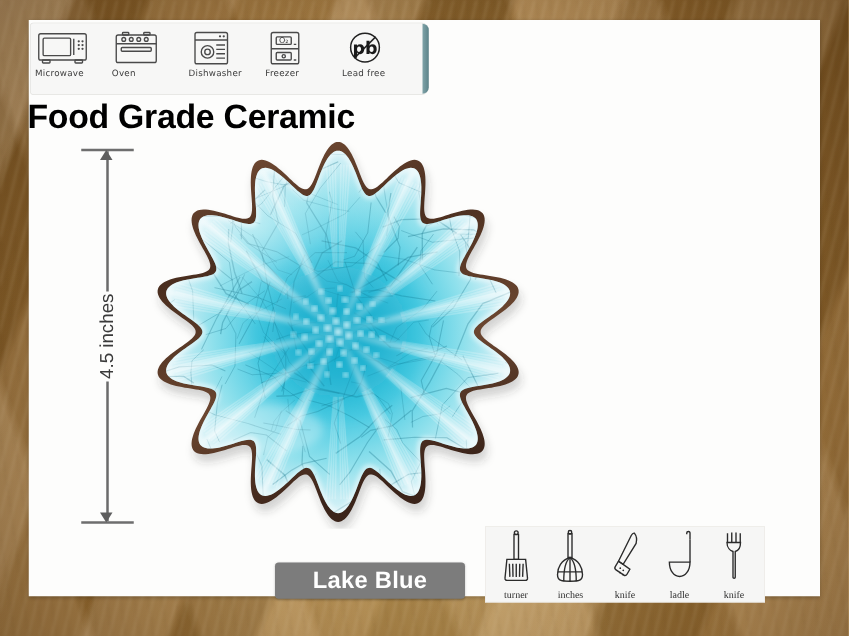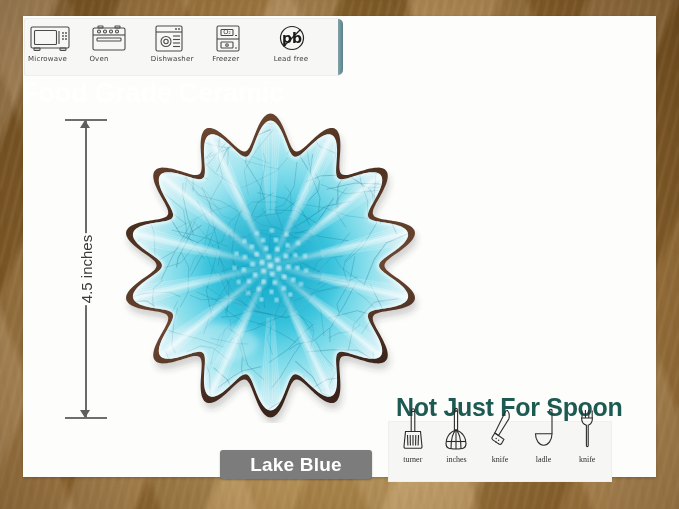--- a/index.html
+++ b/index.html
@@ -39,21 +39,21 @@
     background:linear-gradient(90deg,#7fa3a8,#5c8389);border-radius:0 5px 5px 0;}
   .iconbar-inner{position:absolute;inset:0;display:flex;align-items:flex-start;
     padding:4px 8px 0 4px;box-sizing:border-box;}
   .feat{flex:1;display:flex;flex-direction:column;align-items:flex-start;gap:1px;}
   .feat svg{display:block;}
   .feat .lab{font-size:7px;color:#3c3c3c;letter-spacing:.2px;white-space:nowrap;
     font-family:"DejaVu Sans", sans-serif;}
 
   
   .h-food{position:absolute;left:22px;top:78px;font-size:27px;font-weight:700;
-    color:#ffffff;letter-spacing:-.2px;white-space:nowrap;}
+    color:#000000;letter-spacing:-.2px;white-space:nowrap;}
   .h-spoon{position:absolute;left:396px;top:393px;font-size:25px;font-weight:700;
     color:#1d5b52;letter-spacing:-.3px;white-space:nowrap;}
 
   
   .dim{position:absolute;left:62px;top:119px;width:48px;height:300px;}
   .dim .cap{position:absolute;left:3px;width:42px;height:2px;background:#6e6e6e;}
   .dim .cap.t{top:0;} .dim .cap.b{bottom:0;}
   .dim .bar{position:absolute;left:23px;top:2px;bottom:2px;width:1.6px;background:#6b6b6b;}
   .dim .ar{position:absolute;left:18px;width:0;height:0;border-left:5px solid transparent;
     border-right:5px solid transparent;}
@@ -69,21 +69,21 @@
 
   
   .badge{position:absolute;left:220px;top:450px;width:152px;height:29px;
     background:#7c7c7c;border-radius:3px;display:flex;align-items:center;
     justify-content:center;box-shadow:0 1px 2px rgba(0,0,0,.25);}
   .badge span{color:#fff;font-size:19px;font-weight:700;letter-spacing:.2px;}
 
   
   .uten{position:absolute;left:388px;top:421px;width:224px;height:61px;
     background:#f6f6f5;box-shadow:0 0 0 .6px #eceae6 inset;
-    display:flex;align-items:flex-end;padding:2px 3px 17px;box-sizing:border-box;}
+    display:flex;align-items:flex-end;padding:2px 3px 1px;box-sizing:border-box;}
   .ut{flex:1;display:flex;flex-direction:column;align-items:center;gap:0px;}
   .ut svg{display:block;}
   .ut .lab{font-size:8px;color:#2e2e2e;font-family:"Liberation Serif", serif;
     white-space:nowrap;line-height:10px;}
 </style>
 </head>
 <body>
 
 <div id="stage">
 
@@ -594,21 +594,20 @@
             <path d="M152.50 13.50L153.72 13.63L154.93 14.01L156.14 14.65L157.32 15.52L158.48 16.63L159.61 17.95L160.71 19.45L161.77 21.13L162.79 22.96L163.78 24.90L164.72 26.94L165.63 29.04L166.49 31.17L167.33 33.30L168.13 35.40L168.90 37.44L169.66 39.40L170.40 41.24L171.14 42.95L171.87 44.49L172.62 45.85L173.38 47.01L174.17 47.96L174.99 48.69L175.85 49.19L176.75 49.45L177.71 49.49L178.73 49.29L179.81 48.88L180.96 48.26L182.17 47.44L183.46 46.45L184.81 45.30L186.23 44.02L187.71 42.63L189.25 41.16L190.84 39.64L192.47 38.10L194.14 36.55L195.83 35.04L197.54 33.60L199.25 32.24L200.95 30.99L202.63 29.89L204.27 28.94L205.87 28.18L207.41 27.61L208.88 27.26L210.27 27.12L211.56 27.22L212.76 27.55L213.85 28.11L214.84 28.90L215.70 29.92L216.45 31.15L217.08 32.58L217.59 34.19L217.99 35.98L218.28 37.91L218.47 39.96L218.58 42.12L218.60 44.35L218.55 46.63L218.45 48.93L218.32 51.24L218.16 53.51L217.99 55.73L217.84 57.87L217.71 59.91L217.63 61.83L217.61 63.61L217.67 65.24L217.82 66.70L218.08 67.98L218.46 69.09L218.96 70.00L219.61 70.72L220.40 71.26L221.33 71.61L222.42 71.80L223.65 71.81L225.03 71.68L226.55 71.41L228.20 71.03L229.97 70.54L231.84 69.98L233.82 69.36L235.86 68.71L237.97 68.04L240.11 67.39L242.27 66.76L244.43 66.19L246.56 65.69L248.64 65.28L250.66 64.99L252.58 64.81L254.40 64.77L256.08 64.88L257.62 65.15L259.00 65.58L260.21 66.17L261.23 66.93L262.06 67.86L262.70 68.94L263.13 70.18L263.37 71.56L263.42 73.08L263.27 74.72L262.95 76.46L262.47 78.30L261.84 80.21L261.07 82.18L260.19 84.19L259.22 86.22L258.18 88.25L257.10 90.27L255.99 92.27L254.90 94.21L253.84 96.10L252.83 97.92L251.90 99.65L251.08 101.29L250.39 102.83L249.84 104.26L249.46 105.58L249.25 106.79L249.24 107.89L249.43 108.88L249.82 109.76L250.42 110.53L251.23 111.22L252.25 111.82L253.47 112.34L254.87 112.80L256.45 113.21L258.19 113.58L260.06 113.92L262.06 114.24L264.14 114.57L266.30 114.90L268.50 115.25L270.71 115.63L272.91 116.06L275.07 116.54L277.15 117.07L279.15 117.67L281.01 118.35L282.73 119.09L284.28 119.91L285.65 120.80L286.80 121.77L287.74 122.82L288.44 123.93L288.90 125.11L289.12 126.35L289.10 127.64L288.83 128.97L288.33 130.34L287.60 131.74L286.66 133.17L285.53 134.60L284.22 136.04L282.76 137.48L281.17 138.90L279.47 140.31L277.70 141.69L275.88 143.04L274.05 144.36L272.22 145.64L270.44 146.89L268.73 148.09L267.12 149.26L265.63 150.38L264.28 151.47L263.11 152.53L262.12 153.56L261.33 154.57L260.76 155.56L260.42 156.53L260.30 157.50L260.42 158.47L260.76 159.44L261.33 160.43L262.12 161.44L263.11 162.47L264.28 163.53L265.63 164.62L267.12 165.74L268.73 166.91L270.44 168.11L272.22 169.36L274.05 170.64L275.88 171.96L277.70 173.31L279.47 174.69L281.17 176.10L282.76 177.52L284.22 178.96L285.53 180.40L286.66 181.83L287.60 183.26L288.33 184.66L288.83 186.03L289.10 187.36L289.12 188.65L288.90 189.89L288.44 191.07L287.74 192.18L286.80 193.23L285.65 194.20L284.28 195.09L282.73 195.91L281.01 196.65L279.15 197.33L277.15 197.93L275.07 198.46L272.91 198.94L270.71 199.37L268.50 199.75L266.30 200.10L264.14 200.43L262.06 200.76L260.06 201.08L258.19 201.42L256.45 201.79L254.87 202.20L253.47 202.66L252.25 203.18L251.23 203.78L250.42 204.47L249.82 205.24L249.43 206.12L249.24 207.11L249.25 208.21L249.46 209.42L249.84 210.74L250.39 212.17L251.08 213.71L251.90 215.35L252.83 217.08L253.84 218.90L254.90 220.79L255.99 222.73L257.10 224.73L258.18 226.75L259.22 228.78L260.19 230.81L261.07 232.82L261.84 234.79L262.47 236.70L262.95 238.54L263.27 240.28L263.42 241.92L263.37 243.44L263.13 244.82L262.70 246.06L262.06 247.14L261.23 248.07L260.21 248.83L259.00 249.42L257.62 249.85L256.08 250.12L254.40 250.23L252.58 250.19L250.66 250.01L248.64 249.72L246.56 249.31L244.43 248.81L242.27 248.24L240.11 247.61L237.97 246.96L235.86 246.29L233.82 245.64L231.84 245.02L229.97 244.46L228.20 243.97L226.55 243.59L225.03 243.32L223.65 243.19L222.42 243.20L221.33 243.39L220.40 243.74L219.61 244.28L218.96 245.00L218.46 245.91L218.08 247.02L217.82 248.30L217.67 249.76L217.61 251.39L217.63 253.17L217.71 255.09L217.84 257.13L217.99 259.27L218.16 261.49L218.32 263.76L218.45 266.07L218.55 268.37L218.60 270.65L218.58 272.88L218.47 275.04L218.28 277.09L217.99 279.02L217.59 280.81L217.08 282.42L216.45 283.85L215.70 285.08L214.84 286.10L213.85 286.89L212.76 287.45L211.56 287.78L210.27 287.88L208.88 287.74L207.41 287.39L205.87 286.82L204.27 286.06L202.63 285.11L200.95 284.01L199.25 282.76L197.54 281.40L195.83 279.96L194.14 278.45L192.47 276.90L190.84 275.36L189.25 273.84L187.71 272.37L186.23 270.98L184.81 269.70L183.46 268.55L182.17 267.56L180.96 266.74L179.81 266.12L178.73 265.71L177.71 265.51L176.75 265.55L175.85 265.81L174.99 266.31L174.17 267.04L173.38 267.99L172.62 269.15L171.87 270.51L171.14 272.05L170.40 273.76L169.66 275.60L168.90 277.56L168.13 279.60L167.33 281.70L166.49 283.83L165.63 285.96L164.72 288.06L163.78 290.10L162.79 292.04L161.77 293.87L160.71 295.55L159.61 297.05L158.48 298.37L157.32 299.48L156.14 300.35L154.93 300.99L153.72 301.37L152.50 301.50L151.28 301.37L150.07 300.99L148.86 300.35L147.68 299.48L146.52 298.37L145.39 297.05L144.29 295.55L143.23 293.87L142.21 292.04L141.22 290.10L140.28 288.06L139.37 285.96L138.51 283.83L137.67 281.70L136.87 279.60L136.10 277.56L135.34 275.60L134.60 273.76L133.86 272.05L133.13 270.51L132.38 269.15L131.62 267.99L130.83 267.04L130.01 266.31L129.15 265.81L128.25 265.55L127.29 265.51L126.27 265.71L125.19 266.12L124.04 266.74L122.83 267.56L121.54 268.55L120.19 269.70L118.77 270.98L117.29 272.37L115.75 273.84L114.16 275.36L112.53 276.90L110.86 278.45L109.17 279.96L107.46 281.40L105.75 282.76L104.05 284.01L102.37 285.11L100.73 286.06L99.13 286.82L97.59 287.39L96.12 287.74L94.73 287.88L93.44 287.78L92.24 287.45L91.15 286.89L90.16 286.10L89.30 285.08L88.55 283.85L87.92 282.42L87.41 280.81L87.01 279.02L86.72 277.09L86.52 275.04L86.42 272.88L86.40 270.65L86.45 268.37L86.55 266.07L86.68 263.76L86.84 261.49L87.01 259.27L87.16 257.13L87.29 255.09L87.37 253.17L87.39 251.39L87.33 249.76L87.18 248.30L86.92 247.02L86.54 245.91L86.04 245.00L85.39 244.28L84.60 243.74L83.67 243.39L82.58 243.20L81.35 243.19L79.97 243.32L78.45 243.59L76.80 243.97L75.03 244.46L73.16 245.02L71.18 245.64L69.14 246.29L67.03 246.96L64.89 247.61L62.73 248.24L60.57 248.81L58.44 249.31L56.36 249.72L54.34 250.01L52.42 250.19L50.60 250.23L48.92 250.12L47.38 249.85L46.00 249.42L44.79 248.83L43.77 248.07L42.94 247.14L42.30 246.06L41.87 244.82L41.63 243.44L41.58 241.92L41.73 240.28L42.05 238.54L42.53 236.70L43.16 234.79L43.93 232.82L44.81 230.81L45.78 228.78L46.82 226.75L47.90 224.73L49.01 222.73L50.10 220.79L51.16 218.90L52.17 217.08L53.10 215.35L53.92 213.71L54.61 212.17L55.16 210.74L55.54 209.42L55.75 208.21L55.76 207.11L55.57 206.12L55.18 205.24L54.58 204.47L53.77 203.78L52.75 203.18L51.53 202.66L50.13 202.20L48.55 201.79L46.81 201.42L44.94 201.08L42.94 200.76L40.86 200.43L38.70 200.10L36.50 199.75L34.29 199.37L32.09 198.94L29.93 198.46L27.85 197.93L25.85 197.33L23.99 196.65L22.27 195.91L20.72 195.09L19.35 194.20L18.20 193.23L17.26 192.18L16.56 191.07L16.10 189.89L15.88 188.65L15.90 187.36L16.17 186.03L16.67 184.66L17.40 183.26L18.34 181.83L19.47 180.40L20.78 178.96L22.24 177.52L23.83 176.10L25.53 174.69L27.30 173.31L29.12 171.96L30.95 170.64L32.78 169.36L34.56 168.11L36.27 166.91L37.88 165.74L39.37 164.62L40.72 163.53L41.89 162.47L42.88 161.44L43.67 160.43L44.24 159.44L44.58 158.47L44.70 157.50L44.58 156.53L44.24 155.56L43.67 154.57L42.88 153.56L41.89 152.53L40.72 151.47L39.37 150.38L37.88 149.26L36.27 148.09L34.56 146.89L32.78 145.64L30.95 144.36L29.12 143.04L27.30 141.69L25.53 140.31L23.83 138.90L22.24 137.48L20.78 136.04L19.47 134.60L18.34 133.17L17.40 131.74L16.67 130.34L16.17 128.97L15.90 127.64L15.88 126.35L16.10 125.11L16.56 123.93L17.26 122.82L18.20 121.77L19.35 120.80L20.72 119.91L22.27 119.09L23.99 118.35L25.85 117.67L27.85 117.07L29.93 116.54L32.09 116.06L34.29 115.63L36.50 115.25L38.70 114.90L40.86 114.57L42.94 114.24L44.94 113.92L46.81 113.58L48.55 113.21L50.13 112.80L51.53 112.34L52.75 111.82L53.77 111.22L54.58 110.53L55.18 109.76L55.57 108.88L55.76 107.89L55.75 106.79L55.54 105.58L55.16 104.26L54.61 102.83L53.92 101.29L53.10 99.65L52.17 97.92L51.16 96.10L50.10 94.21L49.01 92.27L47.90 90.27L46.82 88.25L45.78 86.22L44.81 84.19L43.93 82.18L43.16 80.21L42.53 78.30L42.05 76.46L41.73 74.72L41.58 73.08L41.63 71.56L41.87 70.18L42.30 68.94L42.94 67.86L43.77 66.93L44.79 66.17L46.00 65.58L47.38 65.15L48.92 64.88L50.60 64.77L52.42 64.81L54.34 64.99L56.36 65.28L58.44 65.69L60.57 66.19L62.73 66.76L64.89 67.39L67.03 68.04L69.14 68.71L71.18 69.36L73.16 69.98L75.03 70.54L76.80 71.03L78.45 71.41L79.97 71.68L81.35 71.81L82.58 71.80L83.67 71.61L84.60 71.26L85.39 70.72L86.04 70.00L86.54 69.09L86.92 67.98L87.18 66.70L87.33 65.24L87.39 63.61L87.37 61.83L87.29 59.91L87.16 57.87L87.01 55.73L86.84 53.51L86.68 51.24L86.55 48.93L86.45 46.63L86.40 44.35L86.42 42.12L86.52 39.96L86.72 37.91L87.01 35.98L87.41 34.19L87.92 32.58L88.55 31.15L89.30 29.92L90.16 28.90L91.15 28.11L92.24 27.55L93.44 27.22L94.73 27.12L96.12 27.26L97.59 27.61L99.13 28.18L100.73 28.94L102.37 29.89L104.05 30.99L105.75 32.24L107.46 33.60L109.17 35.04L110.86 36.55L112.53 38.10L114.16 39.64L115.75 41.16L117.29 42.63L118.77 44.02L120.19 45.30L121.54 46.45L122.83 47.44L124.04 48.26L125.19 48.88L126.27 49.29L127.29 49.49L128.25 49.45L129.15 49.19L130.01 48.69L130.83 47.96L131.62 47.01L132.38 45.85L133.13 44.49L133.86 42.95L134.60 41.24L135.34 39.40L136.10 37.44L136.87 35.40L137.67 33.30L138.51 31.17L139.37 29.04L140.28 26.94L141.22 24.90L142.21 22.96L143.23 21.13L144.29 19.45L145.39 17.95L146.52 16.63L147.68 15.52L148.86 14.65L150.07 14.01L151.28 13.63L152.50 13.50Z" fill="none" stroke="rgba(255,255,255,.55)" stroke-width="4" filter="url(#blr)"></path>
           </g>
         </g>
     </svg>
   </div>
 
   <div class="badge">
     <span>Lake Blue</span>
   </div>
 
-  <div class="h-spoon">Not Just For Spoon</div>
 
   <div class="uten">
 
     <div class="ut">
       <span>
         <svg width="34" height="48" viewBox="0 0 34 48">
           <g fill="none" stroke="#2b2b2b" stroke-width="1.1">
             <path d="M15.2 4.5h3.6v20h-3.6z"></path>
             <circle cx="17" cy="3.2" r="1.5"></circle>
             <path d="M9.5 24.5h15l1.5 15a1.6 1.6 0 0 1-1.6 1.8H9.6a1.6 1.6 0 0 1-1.6-1.8z"></path>

